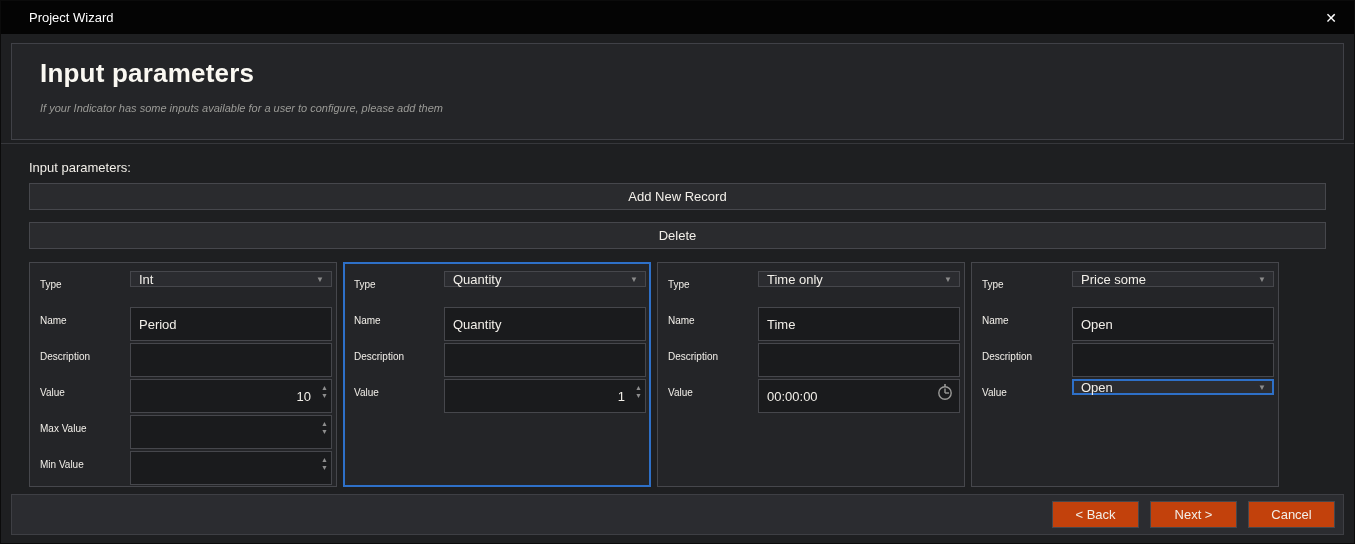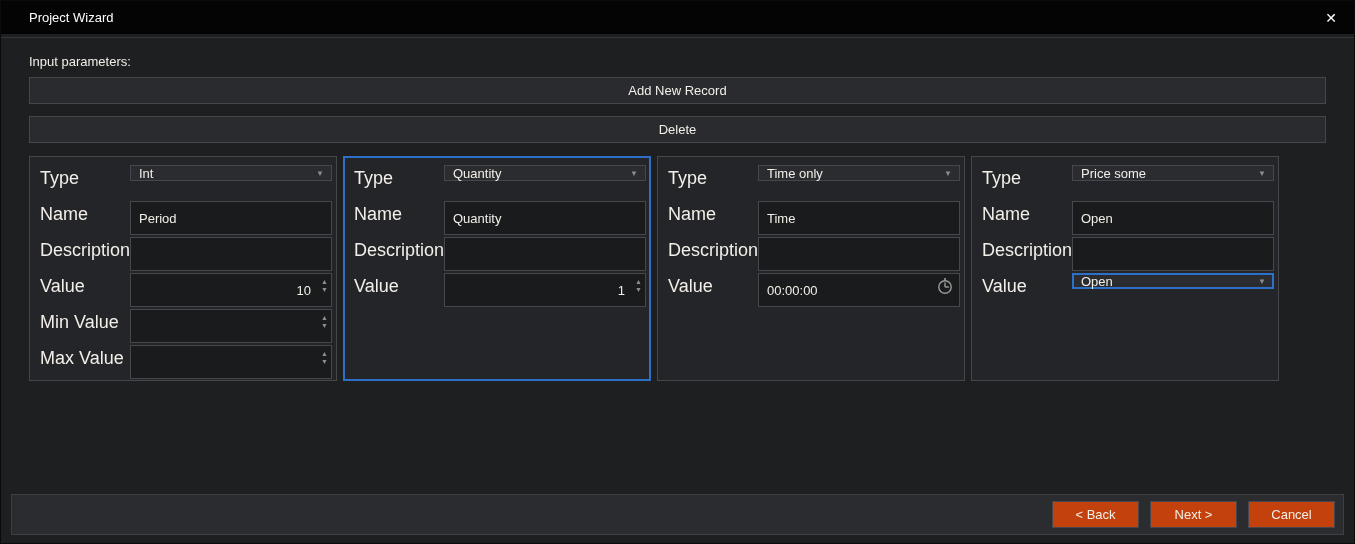--- a/index.html
+++ b/index.html
@@ -30,21 +30,21 @@
   .btn { min-width:150px; height:27px; background:#2a2b2e; border:1px solid #46474c; color:#f2efe9;
          font-size:13px; font-family:"Liberation Sans",sans-serif; display:flex; align-items:center;
          justify-content:center; cursor:default; }
 
   .cards { display:flex; gap:6px; margin-top:13px; }
   .card { width:308px; height:225px; background:#242528; border:1px solid #46474c;
           padding:8px 4px 0 10px; flex:0 0 auto; }
   .card.selected { border:1px solid #2e70c8; box-shadow: inset 0 0 0 1px #2e70c8; }
 
   .row { display:flex; align-items:center; margin-bottom:10px; }
-  .row .lbl { width:90px; font-size:18px; flex:0 0 auto; }
+  .row .lbl { width:90px; font-size:10px; flex:0 0 auto; }
   .ctrl { flex:1 1 auto; position:relative; height:26px; }
 
   .combo { background:#2b2c30; border:1px solid #46474c; height:16px; display:flex; align-items:center;
            padding:0 20px 0 8px; font-size:13px; position:relative; }
   .combo .combo-arrow { position:absolute; right:7px; top:50%; transform:translateY(-50%);
                         font-size:8px; color:#8b8b8b; }
   .combo.focused { border-color:#2e70c8; box-shadow: inset 0 0 0 1px #2e70c8; }
 
   .txt { width:100%; height:26px; background:#1a1b1d; border:1px solid #46474c; color:#f2efe9;
          font-size:13px; font-family:"Liberation Sans",sans-serif; padding:16px 8px; outline:none; }
@@ -68,20 +68,26 @@
 
 <div class="window">
 
   <div class="titlebar">
     <span class="title">Project Wizard</span>
     <div class="close-btn">
       <span>✕</span>
     </div>
   </div>
 
+  <div class="header-wrap">
+    <div class="header-panel">
+      <h1>Input parameters</h1>
+      <div class="subtitle">If your Indicator has some inputs available for a user to configure, please add them</div>
+    </div>
+  </div>
   <div class="divider"></div>
 
   <div class="content">
     <div class="list-label">Input parameters:</div>
 
     <div class="toolbar">
       <button class="btn">Add New Record</button>
       <button class="btn">Delete</button>
     </div>
 
@@ -109,31 +115,31 @@
           <span class="lbl">Value</span>
           <div class="ctrl">
             <input class="txt num" value="10" style="">
             <span class="spin">
               <span>▲</span>
               <span>▼</span>
             </span>
           </div>
         </div>
         <div class="row">
+          <span class="lbl">Max Value</span>
+          <div class="ctrl">
+            <input class="txt num" value="" style="">
+            <span class="spin">
+              <span>▲</span>
+              <span>▼</span>
+            </span>
+          </div>
+        </div>
+        <div class="row">
           <span class="lbl">Min Value</span>
-          <div class="ctrl">
-            <input class="txt num" value="" style="">
-            <span class="spin">
-              <span>▲</span>
-              <span>▼</span>
-            </span>
-          </div>
-        </div>
-        <div class="row">
-          <span class="lbl">Max Value</span>
           <div class="ctrl">
             <input class="txt num" value="" style="">
             <span class="spin">
               <span>▲</span>
               <span>▼</span>
             </span>
           </div>
         </div>
       </div>
 

